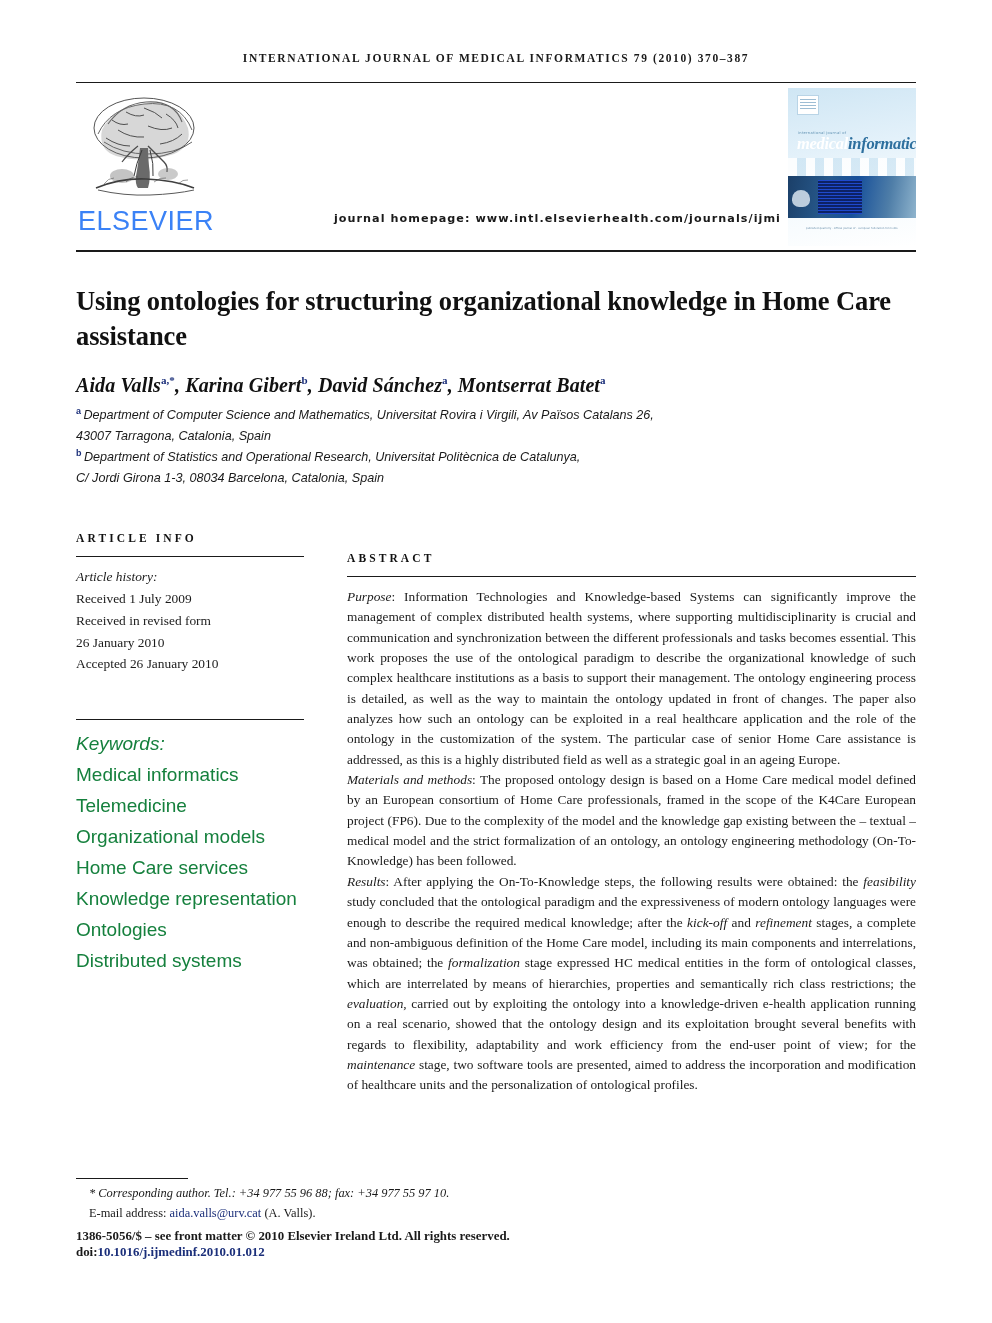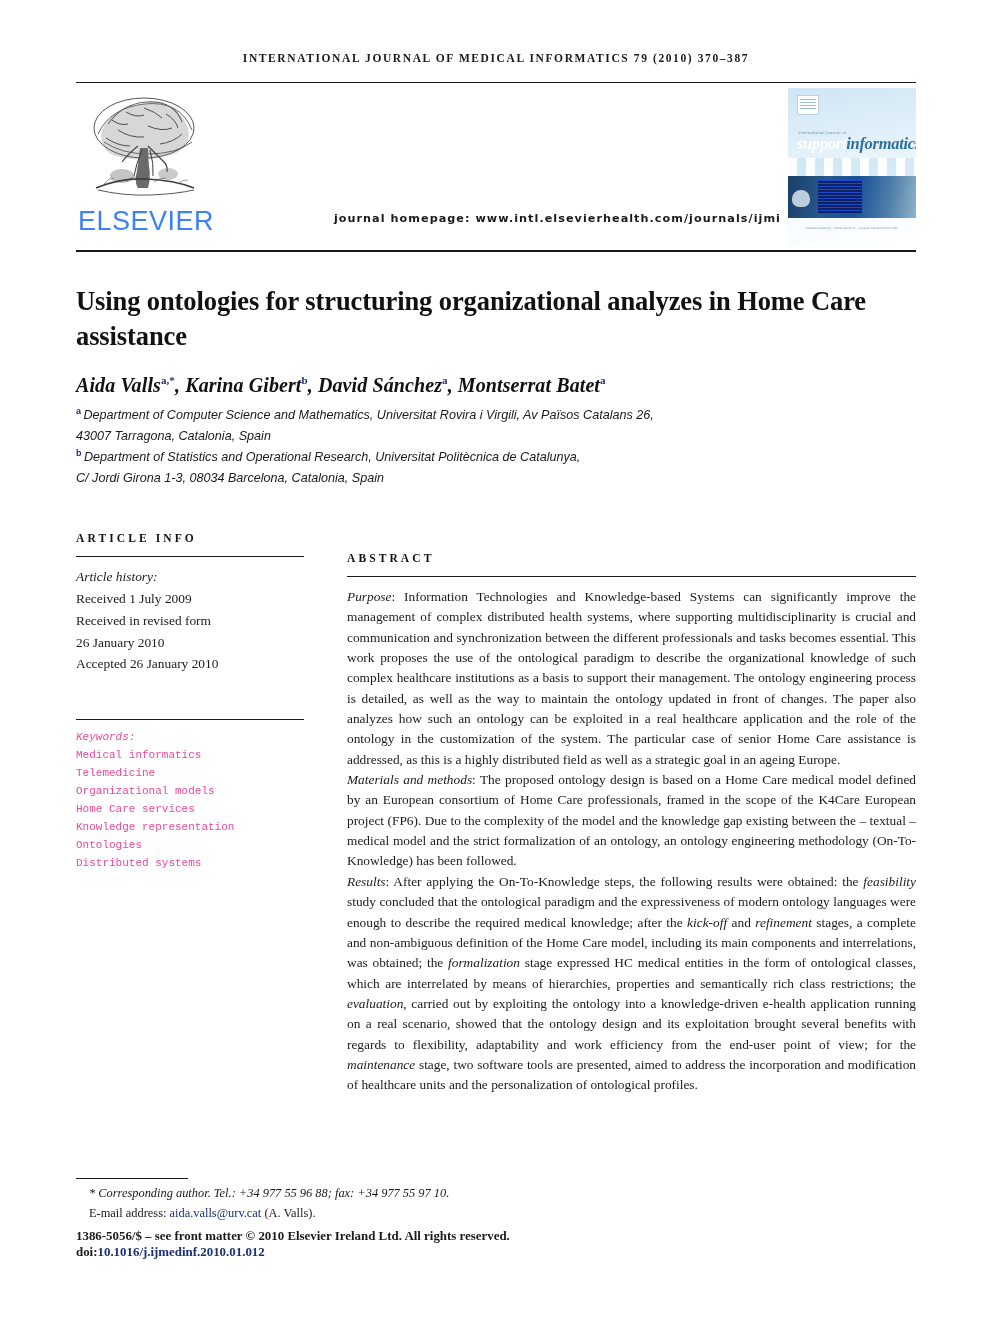--- a/index.html
+++ b/index.html
@@ -257,24 +257,24 @@
     color: #1a1a1a;
     margin-top: 9px;
   }
   .info-block .lead { font-style: italic; }
   .kw-rule {
     height: 1px;
     background: #1a1a1a;
     margin-top: 44px;
   }
   .kw-block {
-    font-family: Liberation Mono, monospace;
-    font-size: 11px;
+    font-family: Liberation Sans, sans-serif;
+    font-size: 19px;
     line-height: 1.63;
-    color: #ec4899;
+    color: #15803d;
     margin-top: 9px;
   }
   .kw-block .lead { font-style: italic; }
 
   .abs-body {
     font-family: "Liberation Serif", serif;
     font-size: 13.35px;
     line-height: 1.525;
     color: #1a1a1a;
     margin-top: 10px;
@@ -371,29 +371,29 @@
         </g>
       </svg>
       <div class="elsevier-word">ELSEVIER</div>
     </div>
 
     <div class="homepage">journal homepage: www.intl.elsevierhealth.com/journals/ijmi</div>
 
     <div class="cover">
       <div class="cover-elsevier-mark"></div>
       <div class="cover-supra">international journal of</div>
-      <div class="cover-title"><span class="w1">support</span><span class="w2">informatics</span></div>
+      <div class="cover-title"><span class="w1">medical</span><span class="w2">informatics</span></div>
       <div class="cover-band"></div>
       <div class="cover-photo"></div>
       <div class="cover-caption">published quarterly · official journal of · european federation for medical informatics</div>
     </div>
   </div>
   <div class="rule-mast"></div>
 
-  <h1 class="title">Using ontologies for structuring organizational analyzes in Home Care assistance</h1>
+  <h1 class="title">Using ontologies for structuring organizational knowledge in Home Care assistance</h1>
 
   <div class="authors"><span>Aida Valls</span><sup>a,*</sup>, <span>Karina Gibert</span><sup>b</sup>, <span>David Sánchez</span><sup>a</sup>, <span>Montserrat Batet</span><sup>a</sup></div>
   <div class="affils">
       <div><sup>a </sup>Department of Computer Science and Mathematics, Universitat Rovira i Virgili, Av Països Catalans 26,</div>
       <div>43007 Tarragona, Catalonia, Spain</div>
       <div><sup>b </sup>Department of Statistics and Operational Research, Universitat Politècnica de Catalunya,</div>
       <div>C/ Jordi Girona 1-3, 08034 Barcelona, Catalonia, Spain</div>
     </div>
 
   <div class="col-info">

